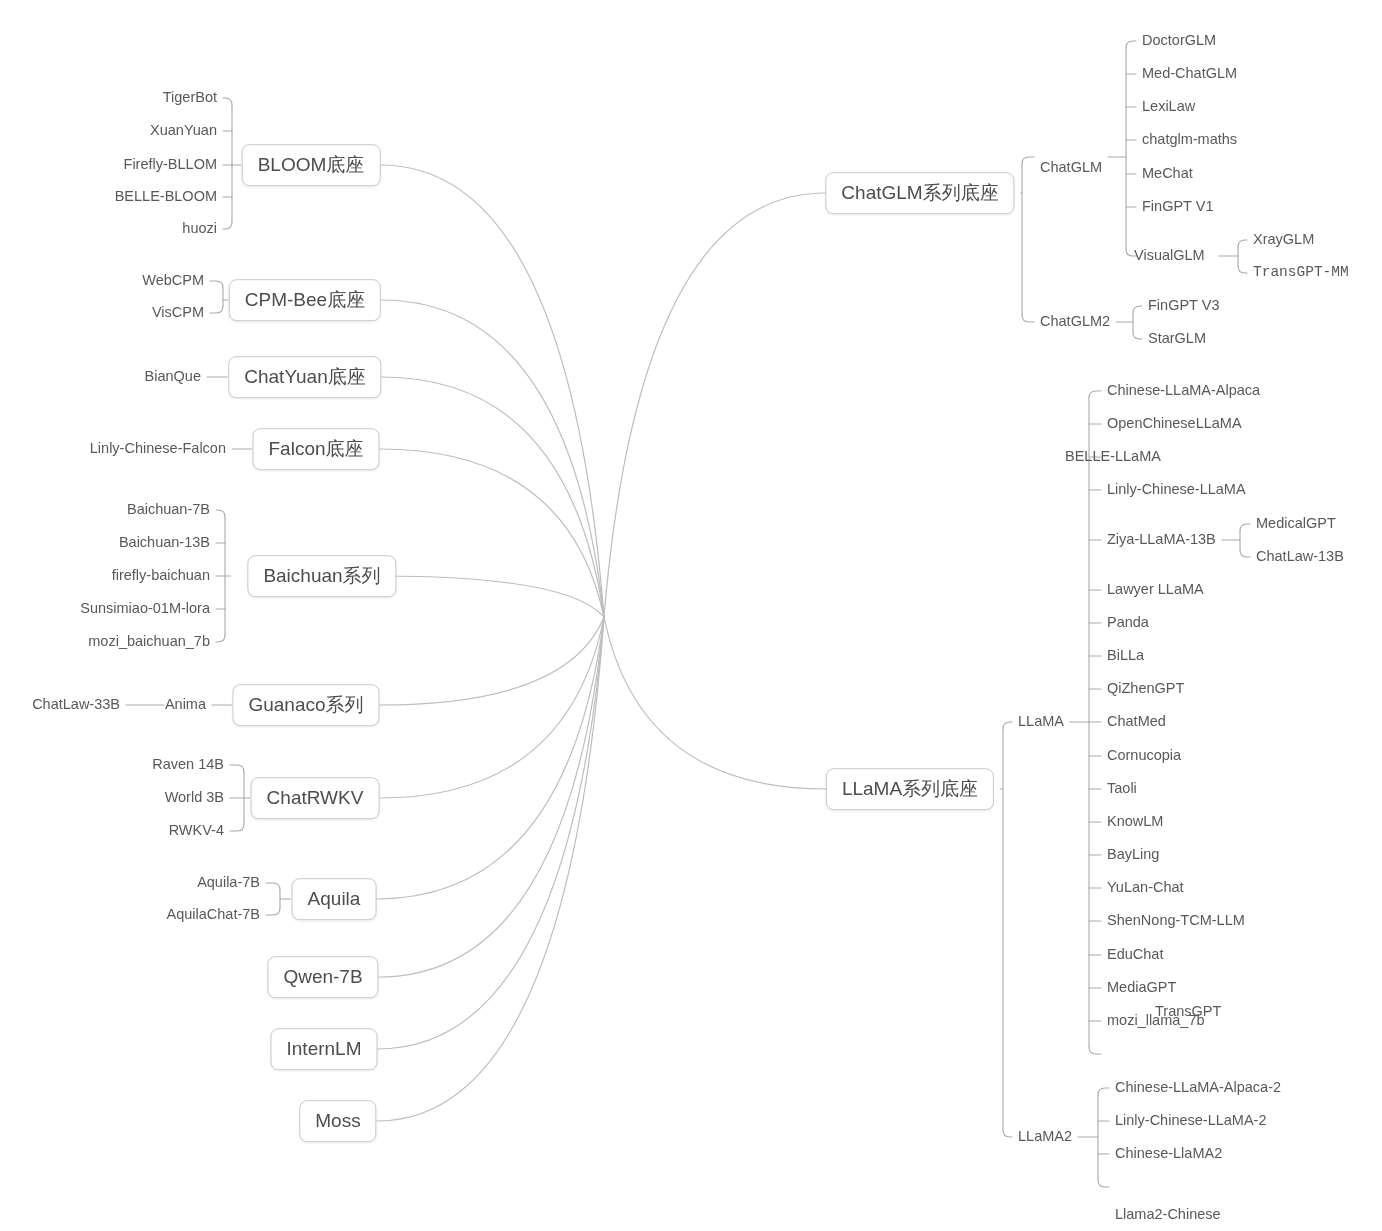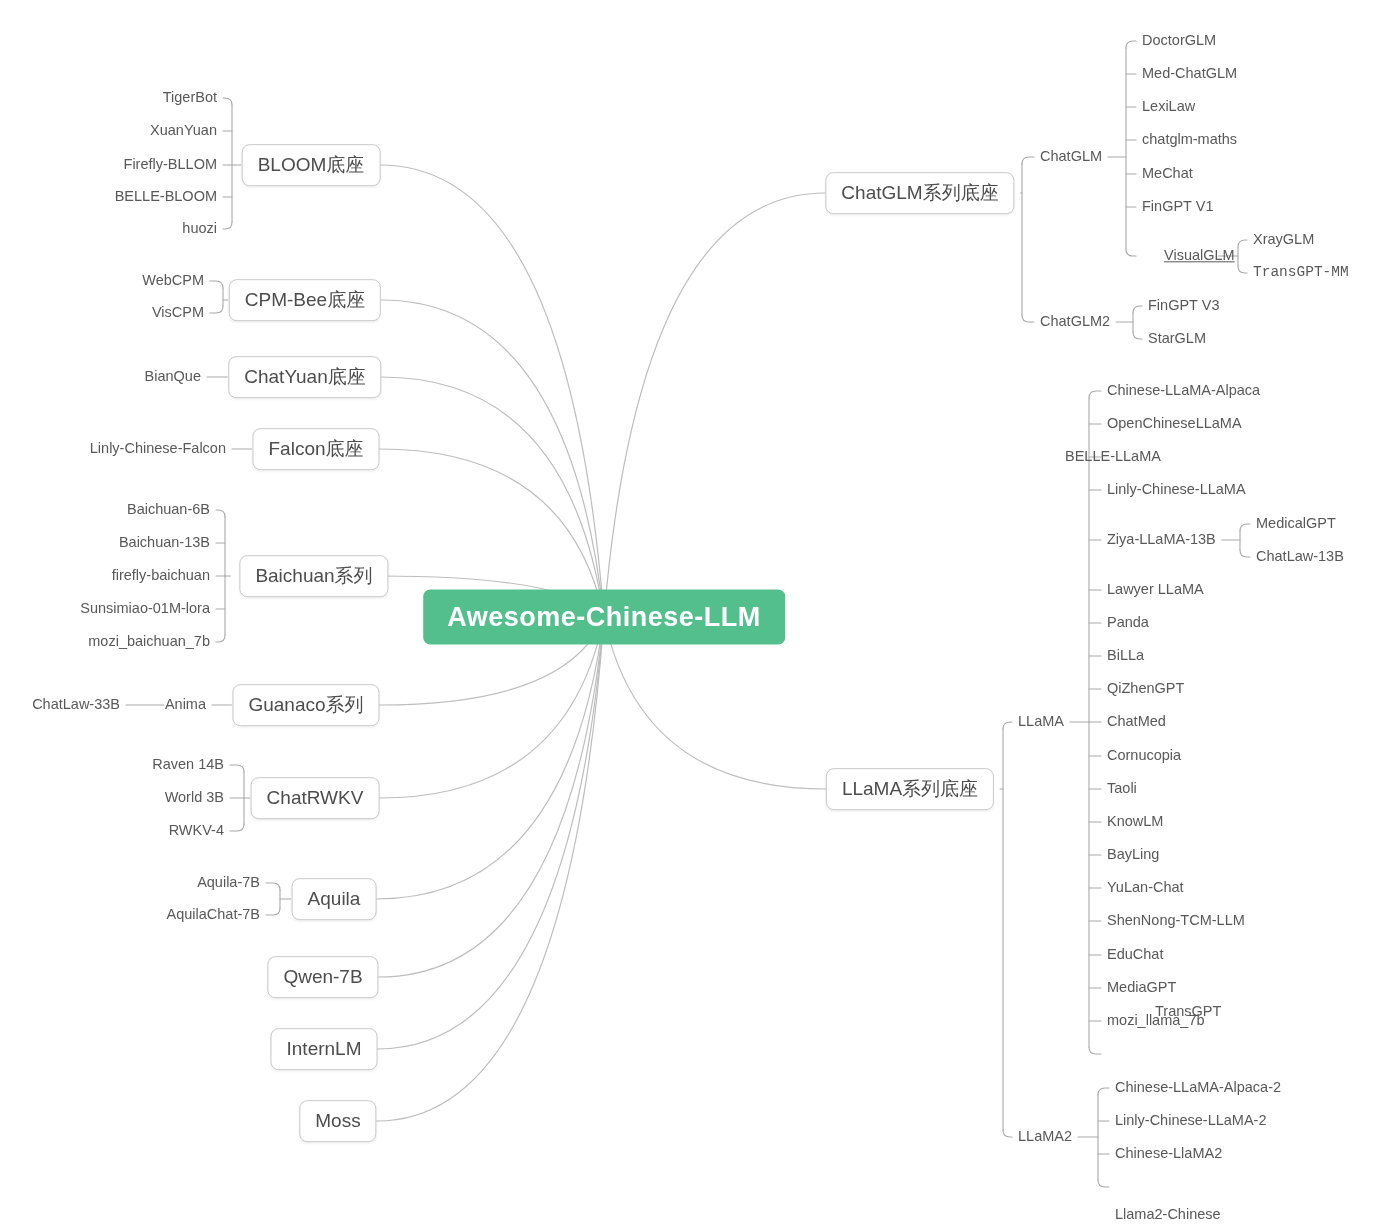--- a/index.html
+++ b/index.html
@@ -139,48 +139,48 @@
       <div class="topic-text" style="left: 217px; top: 165px; transform: translate(-100%, -50%);">Firefly-BLLOM</div>
       <div class="topic-text" style="left: 217px; top: 197px; transform: translate(-100%, -50%);">BELLE-BLOOM</div>
       <div class="topic-text" style="left: 217px; top: 229px; transform: translate(-100%, -50%);">huozi</div>
       <div class="topic-box" style="left: 305px; top: 300px;">CPM-Bee底座</div>
       <div class="topic-text" style="left: 204px; top: 281px; transform: translate(-100%, -50%);">WebCPM</div>
       <div class="topic-text" style="left: 204px; top: 313px; transform: translate(-100%, -50%);">VisCPM</div>
       <div class="topic-box" style="left: 305px; top: 377px;">ChatYuan底座</div>
       <div class="topic-text" style="left: 201px; top: 377px; transform: translate(-100%, -50%);">BianQue</div>
       <div class="topic-box" style="left: 316px; top: 449px;">Falcon底座</div>
       <div class="topic-text" style="left: 226px; top: 449px; transform: translate(-100%, -50%);">Linly-Chinese-Falcon</div>
-      <div class="topic-box" style="left: 314px; top: 576px; text-align: right;">Baichuan系列</div>
-      <div class="topic-text" style="left: 210px; top: 510px; transform: translate(-100%, -50%);">Baichuan-6B</div>
+      <div class="topic-box" style="left: 322px; top: 576px; text-align: right;">Baichuan系列</div>
+      <div class="topic-text" style="left: 210px; top: 510px; transform: translate(-100%, -50%);">Baichuan-7B</div>
       <div class="topic-text" style="left: 210px; top: 543px; transform: translate(-100%, -50%);">Baichuan-13B</div>
       <div class="topic-text" style="left: 210px; top: 576px; transform: translate(-100%, -50%);">firefly-baichuan</div>
       <div class="topic-text" style="left: 210px; top: 609px; transform: translate(-100%, -50%);">Sunsimiao-01M-lora</div>
       <div class="topic-text" style="left: 210px; top: 642px; transform: translate(-100%, -50%);">mozi_baichuan_7b</div>
       <div class="topic-box" style="left: 306px; top: 705px;">Guanaco系列</div>
       <div class="topic-text" style="left: 206px; top: 705px; transform: translate(-100%, -50%);">Anima</div>
       <div class="topic-text" style="left: 120px; top: 705px; transform: translate(-100%, -50%);">ChatLaw-33B</div>
       <div class="topic-box" style="left: 315px; top: 798px; text-align: right;">ChatRWKV</div>
       <div class="topic-text" style="left: 224px; top: 765px; transform: translate(-100%, -50%);">Raven 14B</div>
       <div class="topic-text" style="left: 224px; top: 798px; transform: translate(-100%, -50%);">World 3B</div>
       <div class="topic-text" style="left: 224px; top: 831px; transform: translate(-100%, -50%);">RWKV-4</div>
       <div class="topic-box" style="left: 334px; top: 899px;">Aquila</div>
       <div class="topic-text" style="left: 260px; top: 883px; transform: translate(-100%, -50%);">Aquila-7B</div>
       <div class="topic-text" style="left: 260px; top: 915px; transform: translate(-100%, -50%);">AquilaChat-7B</div>
       <div class="topic-box" style="left: 323px; top: 977px; text-align: center;">Qwen-7B</div>
       <div class="topic-box" style="left: 324px; top: 1049px;">InternLM</div>
       <div class="topic-box" style="left: 338px; top: 1121px;">Moss</div>
       <div class="topic-box" style="left: 920px; top: 193px;">ChatGLM系列底座</div>
-      <div class="topic-text" style="left: 1040px; top: 157px; transform: translateY(-50%);">ChatGLM</div>
+      <div class="topic-text" style="left: 1040px; top: 168px; transform: translateY(-50%);">ChatGLM</div>
       <div class="topic-text" style="left: 1142px; top: 41px; transform: translateY(-50%);">DoctorGLM</div>
       <div class="topic-text" style="left: 1142px; top: 74px; transform: translateY(-50%);">Med-ChatGLM</div>
       <div class="topic-text" style="left: 1142px; top: 107px; transform: translateY(-50%);">LexiLaw</div>
       <div class="topic-text" style="left: 1142px; top: 140px; transform: translateY(-50%);">chatglm-maths</div>
       <div class="topic-text" style="left: 1142px; top: 174px; transform: translateY(-50%);">MeChat</div>
       <div class="topic-text" style="left: 1142px; top: 207px; transform: translateY(-50%);">FinGPT V1</div>
-      <div class="topic-text" style="left: 1164px; top: 256px; transform: translateY(-50%); text-decoration: underline;">VisualGLM</div>
+      <div class="topic-text" style="left: 1134px; top: 256px; transform: translateY(-50%);">VisualGLM</div>
       <div class="topic-text" style="left: 1253px; top: 240px; transform: translateY(-50%);">XrayGLM</div>
       <div class="topic-text" style="left: 1253px; top: 273px; transform: translateY(-50%); font-family: Liberation Mono, monospace;">TransGPT-MM</div>
       <div class="topic-text" style="left: 1040px; top: 322px; transform: translateY(-50%);">ChatGLM2</div>
       <div class="topic-text" style="left: 1148px; top: 306px; transform: translateY(-50%);">FinGPT V3</div>
       <div class="topic-text" style="left: 1148px; top: 339px; transform: translateY(-50%);">StarGLM</div>
       <div class="topic-box" style="left: 910px; top: 789px;">LLaMA系列底座</div>
       <div class="topic-text" style="left: 1018px; top: 722px; transform: translateY(-50%);">LLaMA</div>
       <div class="topic-text" style="left: 1107px; top: 391px; transform: translateY(-50%);">Chinese-LLaMA-Alpaca</div>
       <div class="topic-text" style="left: 1107px; top: 424px; transform: translateY(-50%);">OpenChineseLLaMA</div>
       <div class="topic-text" style="left: 1065px; top: 457px; transform: translateY(-50%);">BELLE-LLaMA</div>
@@ -202,14 +202,13 @@
       <div class="topic-text" style="left: 1107px; top: 955px; transform: translateY(-50%);">EduChat</div>
       <div class="topic-text" style="left: 1107px; top: 988px; transform: translateY(-50%);">MediaGPT</div>
       <div class="topic-text" style="left: 1107px; top: 1021px; transform: translateY(-50%);">mozi_llama_7b</div>
       <div class="topic-text" style="left: 1107px; top: 1012px; transform: translateY(-50%); margin-left: 48px;">TransGPT</div>
       <div class="topic-text" style="left: 1018px; top: 1137px; transform: translateY(-50%);">LLaMA2</div>
       <div class="topic-text" style="left: 1115px; top: 1088px; transform: translateY(-50%);">Chinese-LLaMA-Alpaca-2</div>
       <div class="topic-text" style="left: 1115px; top: 1121px; transform: translateY(-50%);">Linly-Chinese-LLaMA-2</div>
       <div class="topic-text" style="left: 1115px; top: 1154px; transform: translateY(-50%);">Chinese-LlaMA2</div>
       <div class="topic-text" style="left: 1115px; top: 1187px; transform: translateY(-50%); margin-top: 28px;">Llama2-Chinese</div>
     </div>
-  <div class="root-node" id="root-node" style="left: 604px; top: 617px;">Awesome-Chinese-LLM</div>
 </div>
 
 </body></html>

